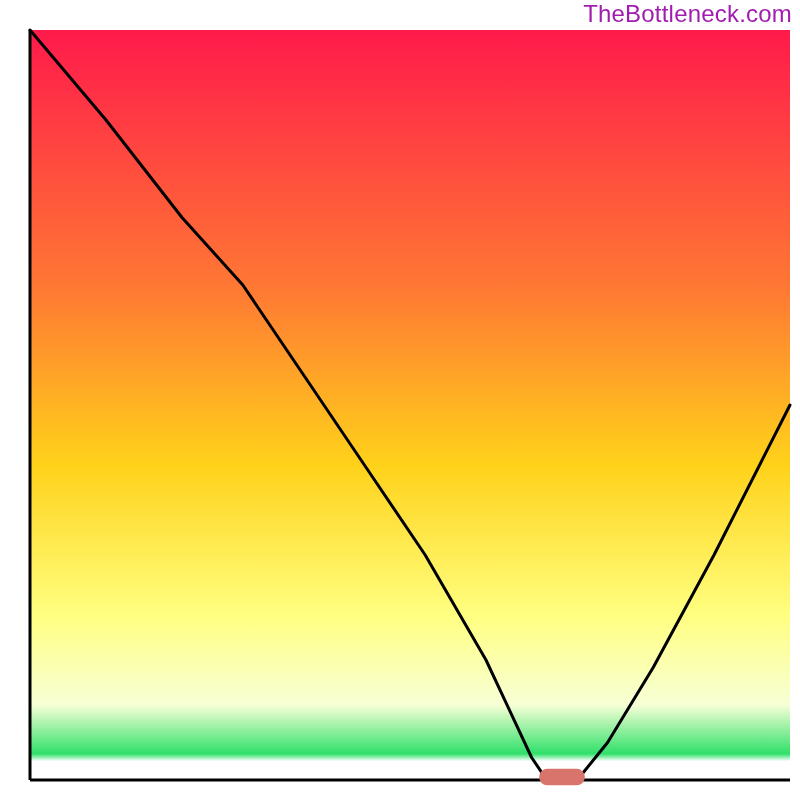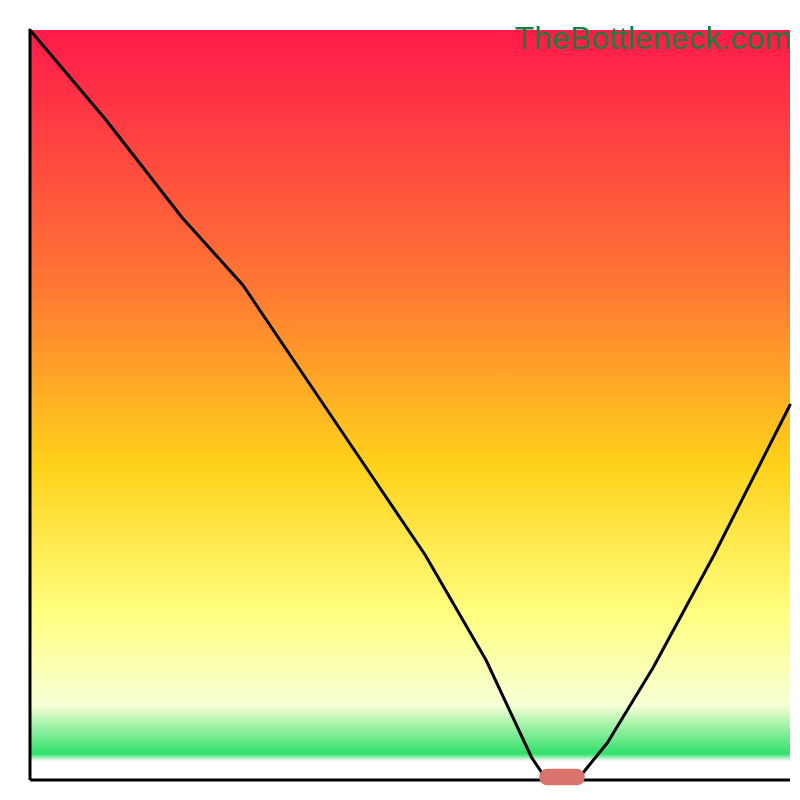--- a/index.html
+++ b/index.html
@@ -10,25 +10,25 @@
     background: #ffffff;
     font-family: Arial, Helvetica, sans-serif;
   }
   .chart-container {
     position: relative;
     width: 800px;
     height: 800px;
   }
   .watermark {
     position: absolute;
-    top: 20px;
+    top: 0;
     right: 8px;
-    font-size: 32px;
+    font-size: 24px;
     font-weight: 500;
-    color: #15803d;
+    color: #a21caf;
     letter-spacing: 0.2px;
     z-index: 3;
   }
   svg.plot {
     position: absolute;
     left: 0;
     top: 0;
     width: 800px;
     height: 800px;
   }

